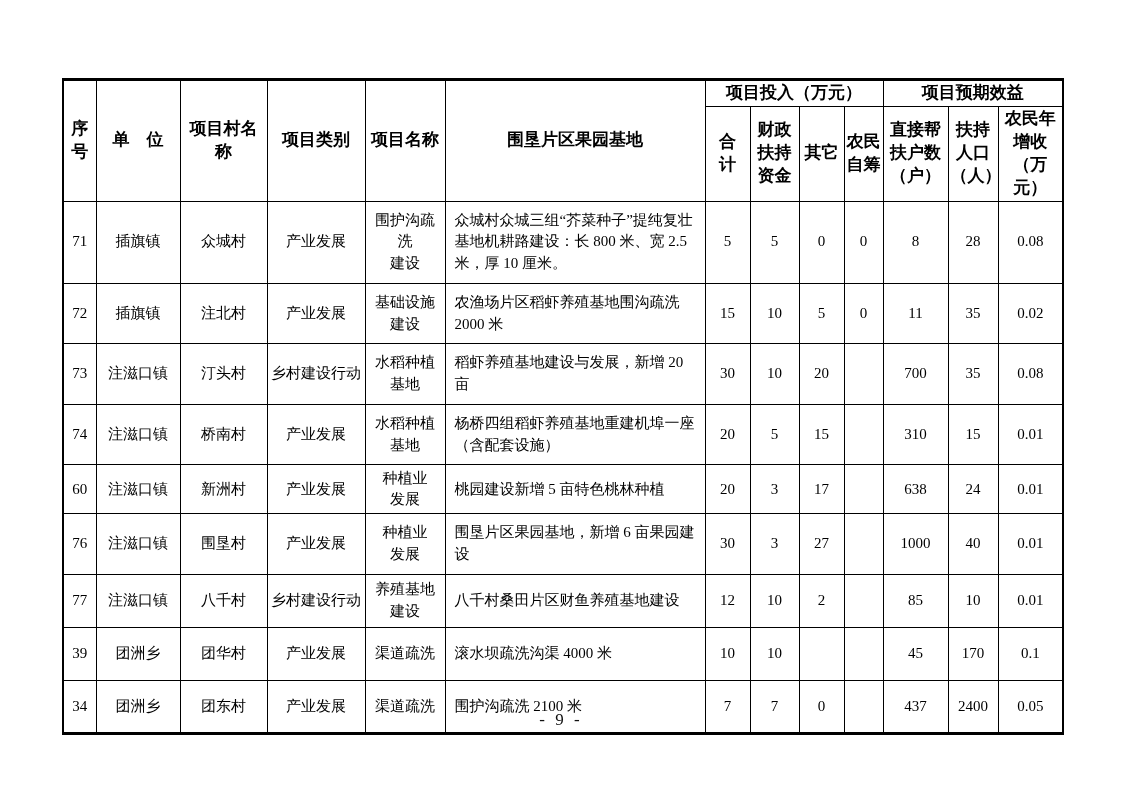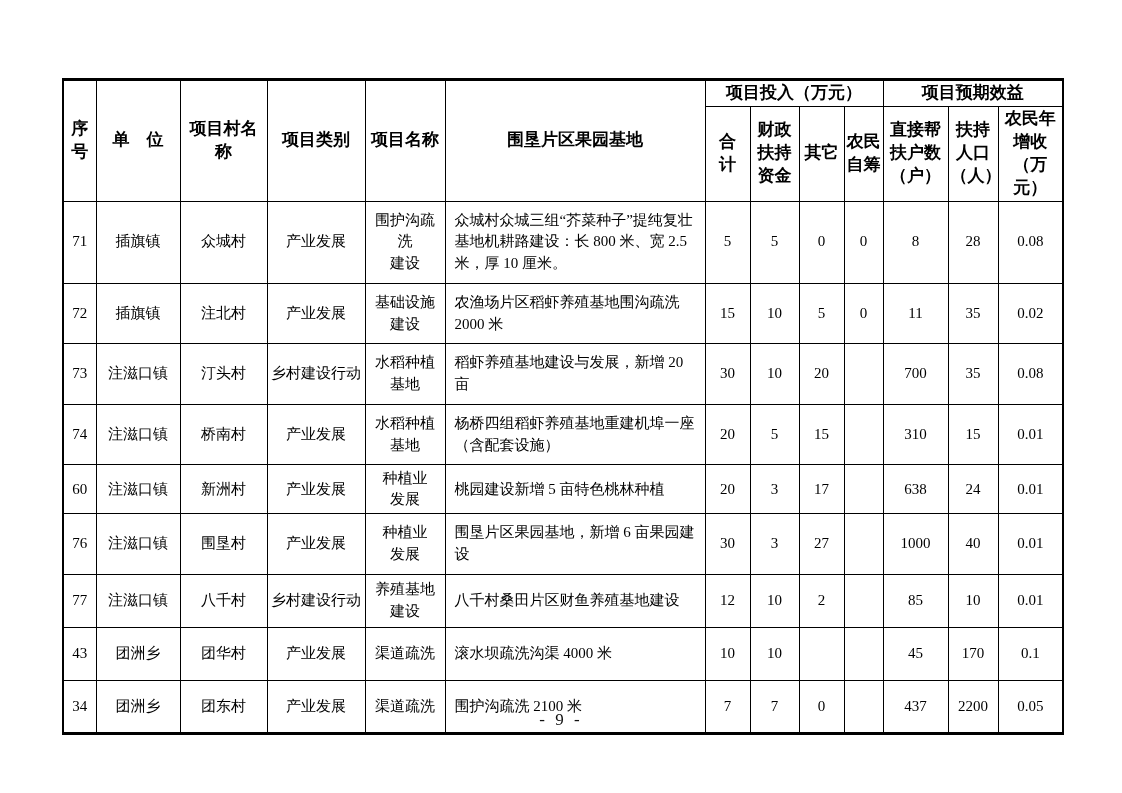--- a/index.html
+++ b/index.html
@@ -224,21 +224,21 @@
           <td class="content">八千村桑田片区财鱼养殖基地建设</td>
           <td>12</td>
           <td>10</td>
           <td>2</td>
           <td></td>
           <td>85</td>
           <td>10</td>
           <td>0.01</td>
         </tr>
         <tr>
-          <td>43</td>
+          <td>39</td>
           <td>团洲乡</td>
           <td>团华村</td>
           <td>产业发展</td>
           <td>渠道疏洗</td>
           <td class="content">滚水坝疏洗沟渠 4000 米</td>
           <td>10</td>
           <td>10</td>
           <td></td>
           <td></td>
           <td>45</td>
@@ -250,21 +250,21 @@
           <td>团洲乡</td>
           <td>团东村</td>
           <td>产业发展</td>
           <td>渠道疏洗</td>
           <td class="content">围护沟疏洗 2100 米</td>
           <td>7</td>
           <td>7</td>
           <td>0</td>
           <td></td>
           <td>437</td>
-          <td>2200</td>
+          <td>2400</td>
           <td>0.05</td>
         </tr>
       </tbody>
   </table>
 
   <div class="page-footer">- 9 -</div>
 
 </div>
 
 </body></html>

